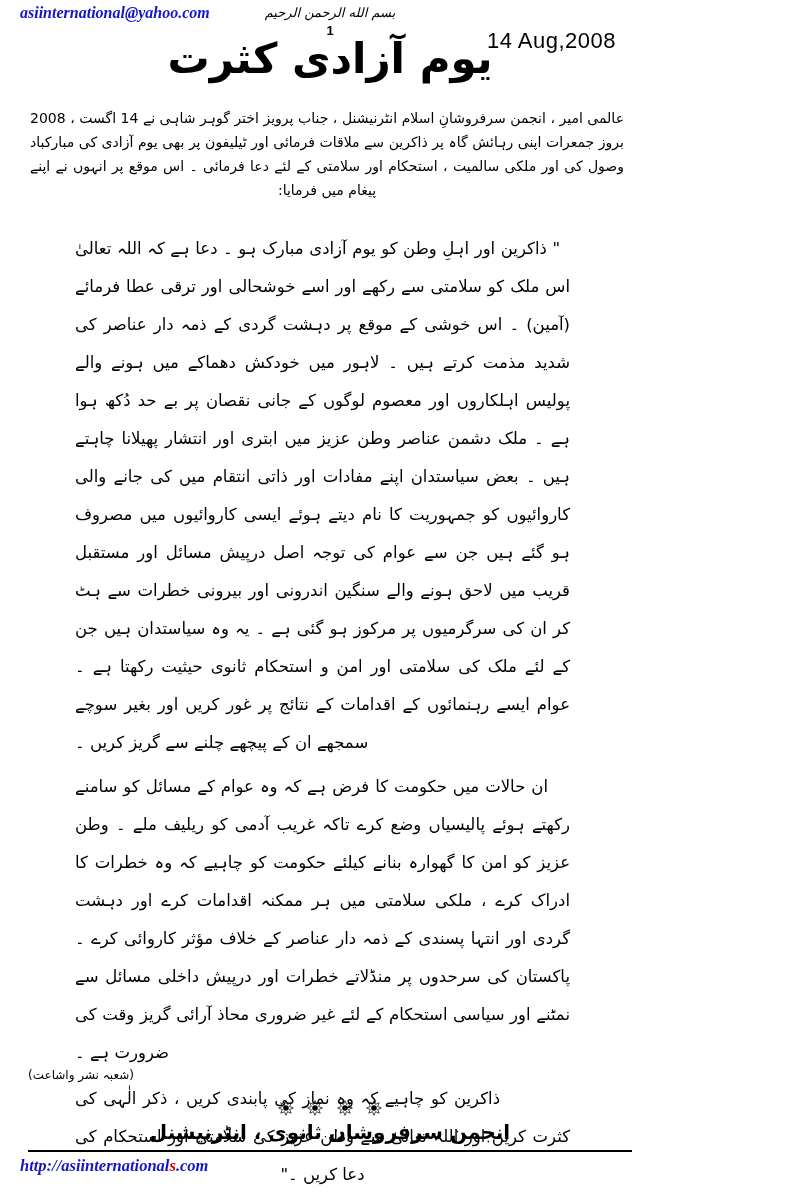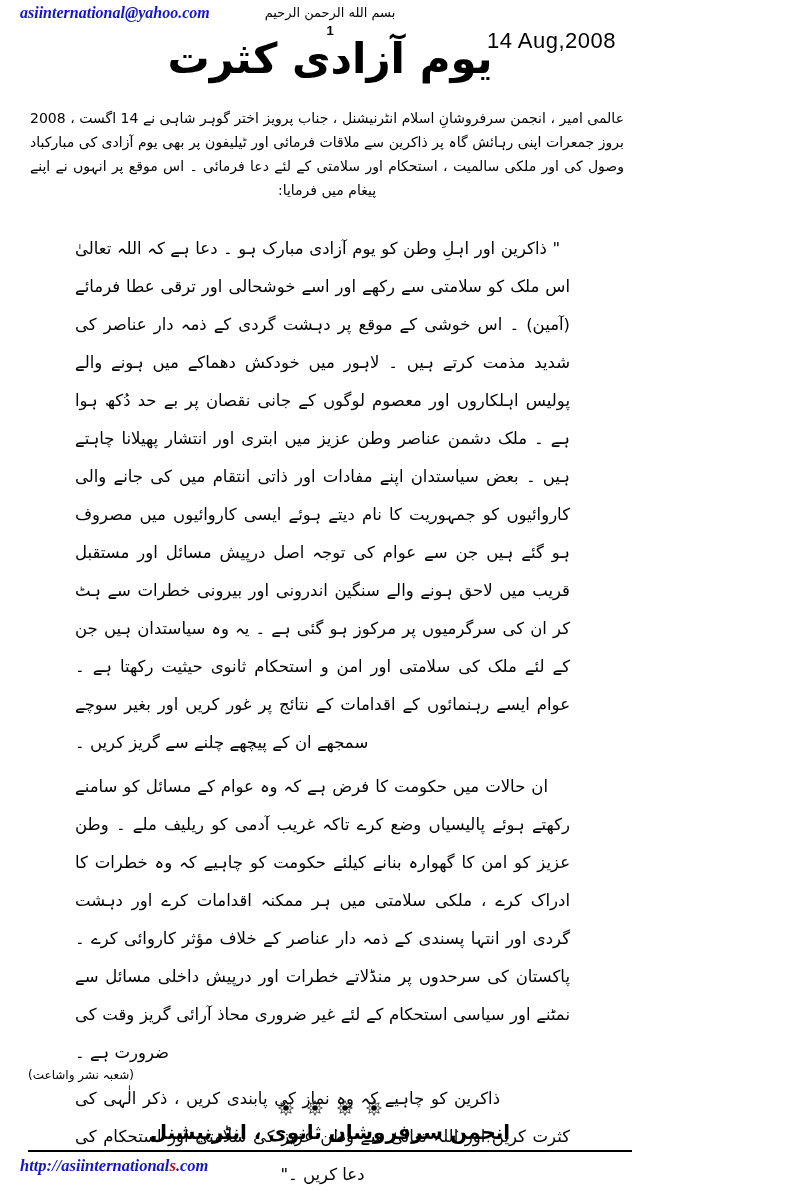--- a/index.html
+++ b/index.html
@@ -15,21 +15,21 @@
   
   .email-top {
     position:absolute; top:4px; left:20px;
     font-family:"Liberation Serif", serif;
     font-style:italic; font-weight:bold;
     font-size:16px; color:#1414c8;
     text-decoration:none;
   }
   .bismillah {
     position:absolute; top:5px; left:0; right:0;
-    text-align:center; font-size:13px; direction:rtl;
+    text-align:center; font-size:13px; direction:rtl;font-style:italic;
   }
   .page-number {
     position:absolute; top:23px; left:0; right:0;
     text-align:center;
     font-family:"Liberation Sans", sans-serif;
     font-size:13px; font-weight:bold;
   }
   .doc-date {
     position:absolute; top:28px; right:44px;
     font-family:"Liberation Sans", sans-serif;

